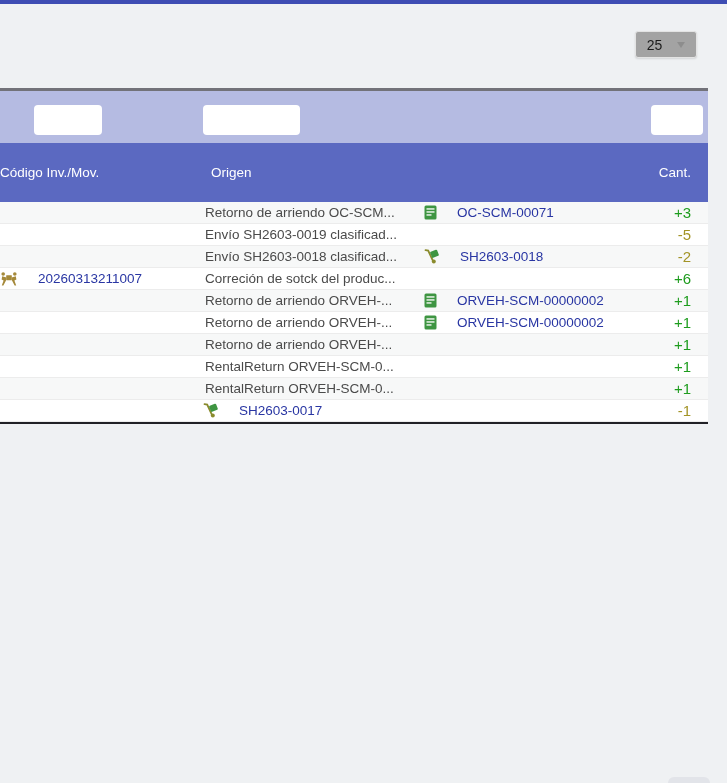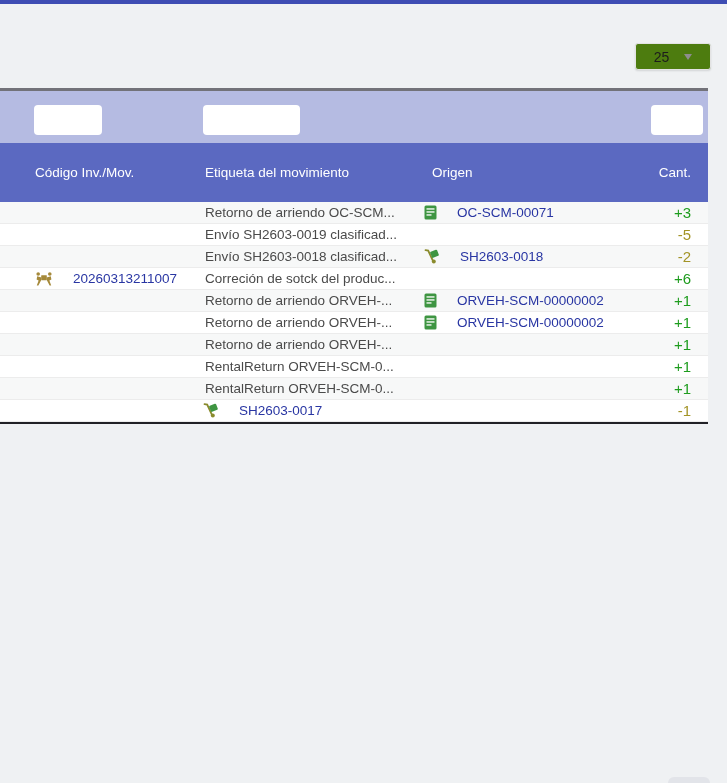--- a/index.html
+++ b/index.html
@@ -4,44 +4,44 @@
 <style>
   html,body{margin:0;padding:0;}
   body{
     width:727px;height:783px;position:relative;overflow:hidden;
     background:#eff1f3;
     font-family:"Liberation Sans", sans-serif;
   }
   *{box-sizing:border-box;}
   .topbar{position:absolute;top:0;left:0;width:727px;height:4px;background:#3e4db3;}
   .pagesize{
-    position:absolute;left:635px;top:31px;width:76px;height:27px;
-    background:#4d7c0f;border-radius:3px;border:1px solid #e3e3e3;
+    position:absolute;left:635px;top:31px;width:62px;height:27px;
+    background:#a3a3a3;border-radius:3px;border:1px solid #e3e3e3;
     box-shadow:0 1px 2px rgba(0,0,0,0.12);
     display:flex;align-items:center;justify-content:center;gap:15px;
-    font-size:14px;color:#1c1c1c;cursor:pointer;margin-top:12px;
+    font-size:14px;color:#1c1c1c;cursor:pointer;
   }
   .caret{width:0;height:0;border-left:4.5px solid transparent;border-right:4.5px solid transparent;border-top:6px solid #8d8d8d;}
   .tablewrap{position:absolute;top:88px;left:0;width:708px;border-bottom:2px solid #212126;}
   .filterrow{
     position:relative;height:55px;background:#b5bbe2;border-top:3px solid #727279;
   }
   .filterrow input{
     position:absolute;top:14px;height:30px;border:none;border-radius:4px;background:#fff;
     padding:0 8px;font-size:13px;color:#333;outline:none;
   }
   .f1{left:34px;width:68px;}
   .f2{left:203px;width:97px;}
   .f3{left:651px;width:52px;}
   .headrow{
     height:59px;background:#5b69c1;display:flex;align-items:center;
     color:#ffffff;font-size:13.5px;
   }
   .c{flex-shrink:0;}
-  .c1{width:203px;padding-left:35px;}
+  .c1{width:203px;}
   .c2{width:221px;padding-left:2px;white-space:nowrap;overflow:hidden;}
   .c3{width:200px;}
   .c4{flex:1 1 auto;text-align:right;padding-right:17px;}
   .headrow .c3{padding-left:8px;}
   .row{
     height:22px;display:flex;align-items:center;background:#ffffff;
     border-bottom:1px solid #ececec;font-size:13.5px;color:#4a4a4a;cursor:pointer;
   }
   .row:nth-child(odd){background:#f7f8f8;}
   .cellflex{display:flex;align-items:center;gap:20px;}
@@ -66,21 +66,20 @@
 </div>
 
 <div class="tablewrap">
   <div class="filterrow">
     <input class="f1" value="" style="">
     <input class="f2" value="" style="">
     <input class="f3" value="" style="">
   </div>
   <div class="headrow">
     <div class="c c1">Código Inv./Mov.</div>
-    <div class="c c2">Etiqueta del movimiento</div>
     <div class="c c3">Origen</div>
     <div class="c c4">Cant.</div>
   </div>
   <div id="rows">
       <div class="row">
         <div class="c c1 cellflex"></div>
         <div class="c c2"><span>Retorno de arriendo OC-SCM...</span></div>
         <div class="c c3 cellflex">
           <span class="icon">
             <svg width="13" height="15" viewBox="0 0 13 15">

